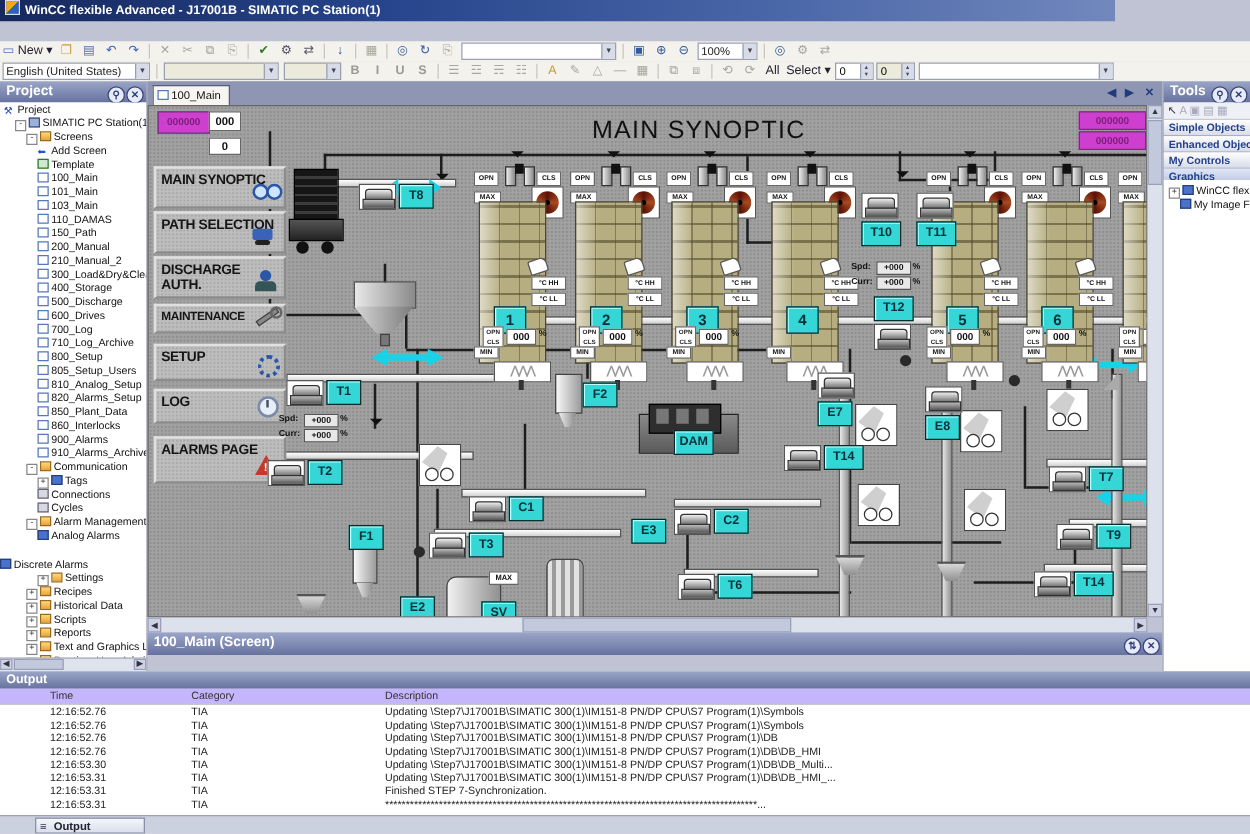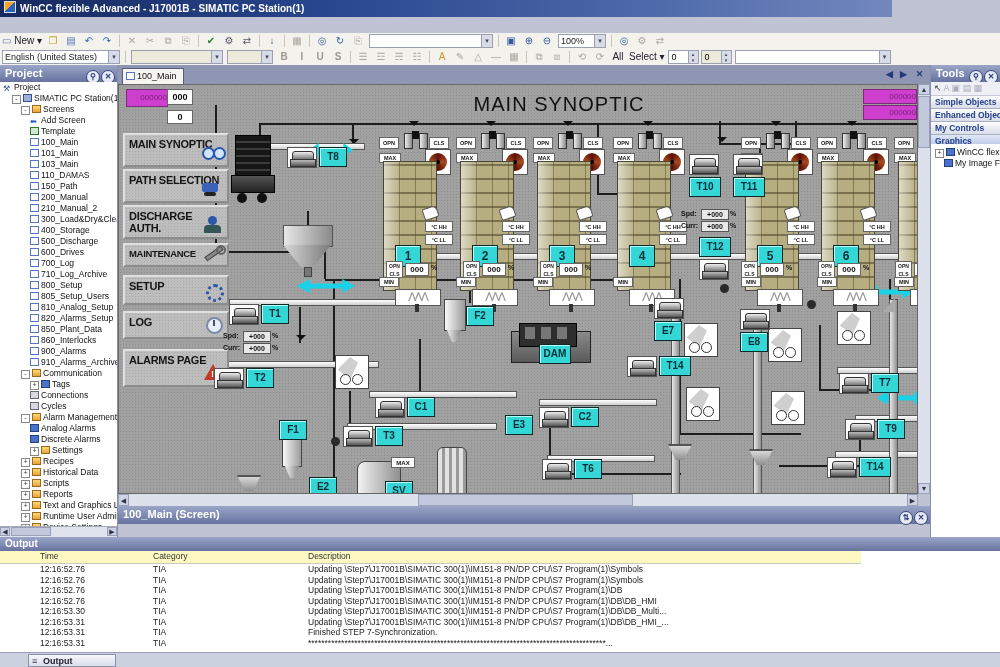--- a/index.html
+++ b/index.html
@@ -52,21 +52,21 @@
   
   .pipe{position:absolute;background:#1d1d1d}
   .node{position:absolute;width:9px;height:9px;border-radius:50%;background:#2a2a2a}
   .cbar{position:absolute;background:linear-gradient(180deg,#fff,#cfcfcf);border:1px solid #555;box-sizing:border-box}
   .ah{position:absolute;width:0;height:0;border:5px solid transparent;border-top-color:#111}
   .tag{position:absolute;background:#35d6d6;border:1px solid #0a2a2a;color:#04303a;font-weight:bold;font-size:10px;line-height:18px;height:20px;min-width:26px;text-align:center;box-sizing:border-box;box-shadow:inset 1px 1px 0 #bff}
   .motor{position:absolute;width:30px;height:21px;background:#fdfdfd;border:1px solid #555;box-sizing:border-box}
   .motor::before{content:"";position:absolute;left:4px;top:3px;width:20px;height:7px;background:linear-gradient(180deg,#eee,#777);border-radius:3px 3px 0 0;border:1px solid #333}
   .motor::after{content:"";position:absolute;left:2px;top:11px;width:24px;height:6px;background:linear-gradient(180deg,#bbb,#555);border:1px solid #333}
   .wbox{position:absolute;background:#fff;border:1px solid #666;color:#111;text-align:center;box-sizing:border-box;font-weight:bold}
-  .mgbox{position:absolute;background:#cf3fcf;border:1px solid #7c2a7c;color:#7a1f7a;font-size:8px;font-weight:normal;text-align:right}
+  .mgbox{position:absolute;background:#cf3fcf;border:1px solid #7c2a7c;color:#7a1f7a;font-size:8px;font-weight:bold;text-align:center}
   .cyarrow{position:absolute;height:14px;background:#19d2e8;clip-path:polygon(0 50%,22% 0,22% 32%,78% 32%,78% 0,100% 50%,78% 100%,78% 68%,22% 68%,22% 100%)}
   .navbtn{position:absolute;left:4px;width:106px;background-color:#bdbdbd;background-image:radial-gradient(#a9a9a9 1px,rgba(0,0,0,0) 1px);background-size:3px 3px;border:2px outset #e0e0e0;box-sizing:border-box;color:#151515;font-weight:bold;font-size:11px;line-height:12px;padding:3px 2px 0 4px;letter-spacing:-0.3px}
   .navbtn .nicon{position:absolute;right:3px;bottom:3px;width:22px;height:18px}
   .nicon-glasses::before,.nicon-glasses::after{content:"";position:absolute;width:9px;height:9px;border:2px solid #2b57a8;border-radius:50%;background:#cfe4ff;top:3px}
   .nicon-glasses::before{left:0}.nicon-glasses::after{left:11px}
   .nicon-truck::before{content:"";position:absolute;left:0;top:3px;width:16px;height:9px;background:#3a62b8;border-radius:2px}
   .nicon-truck::after{content:"";position:absolute;left:2px;top:12px;width:12px;height:4px;background:#222;border-radius:2px}
   .nicon-officer::before{content:"";position:absolute;left:6px;top:0;width:9px;height:9px;background:#2b57a8;border-radius:50%}
   .nicon-officer::after{content:"";position:absolute;left:2px;top:9px;width:17px;height:8px;background:#355;border-radius:4px 4px 0 0}
   .nicon-tools::before{content:"";position:absolute;left:2px;top:7px;width:18px;height:3px;background:#888;transform:rotate(-35deg);border:1px solid #444}
@@ -104,21 +104,21 @@
   #tools-toolbar{position:absolute;left:0;top:17px;width:69px;height:14px;background:#eef0f6;border-bottom:1px solid #c5c9d8;font-size:9px;line-height:13px;color:#334;padding-left:3px;box-sizing:border-box}
   .tsec{height:12px;background:linear-gradient(180deg,#fdfdfd,#d9dde9);border-bottom:1px solid #aab0c4;font-size:8.5px;font-weight:bold;color:#23418c;line-height:12px;padding-left:4px;white-space:nowrap;overflow:hidden}
   .tsec.active{background:linear-gradient(180deg,#dfe6f6,#b9c4e2)}
   #tools-tree{position:absolute;left:0;top:79px;width:69px;bottom:0;background:#fff;font-size:8.5px;color:#123;padding-top:3px;overflow:hidden}
   
   #props-header{position:absolute;left:0;top:441px;width:812px;height:18px}
   #props-sliver{position:absolute;left:0;top:459px;width:812px;height:13px;background:#a9b0c2}
   #props-tab{position:absolute;left:8px;top:1px;width:104px;height:11px;background:#fff;border:1px solid #889;font-size:8.5px;line-height:10px;color:#234;padding-left:4px;box-sizing:border-box;font-weight:bold}
   #props-strip{position:absolute;left:118px;top:1px;right:6px;height:11px;background:#e8ebf2;border:1px solid #99a}
   #output-panel{left:0;top:537px;width:1000px;height:115px;background:#fff}
-  #output-colhdr{position:absolute;left:0;top:14px;width:861px;height:12px;background:#fef9c3;border-bottom:1px solid #c8c8c4;font-size:8.5px;color:#333}
+  #output-colhdr{position:absolute;left:0;top:14px;width:1000px;height:12px;background:#c4b5fd;border-bottom:1px solid #c8c8c4;font-size:8.5px;color:#333}
   .oc1{position:absolute;left:40px}.oc2{position:absolute;left:153px}.oc3{position:absolute;left:308px}
   .orow{position:absolute;left:0;width:1000px;height:10.5px;font-size:8.5px;color:#222;line-height:10.5px;white-space:nowrap;overflow:hidden}
   #statusbar{left:0;top:652px;width:1000px;height:15px;background:#ccd1e0;border-top:1px solid #9aa0b8;box-sizing:border-box}
   #status-tab{position:absolute;left:28px;top:1px;width:88px;height:13px;background:linear-gradient(180deg,#f4f6fb,#d9dee9);border:1px solid #8a90a8;font-size:9px;font-weight:bold;color:#223;line-height:12px;padding-left:14px;box-sizing:border-box}
   #status-tab::before{content:"\2261";position:absolute;left:3px;top:0;color:#335;font-weight:bold}
 </style>
 </head>
 <body>
 
 <div id="app">
@@ -156,21 +156,21 @@
         <div class="trow" style="padding-left: 30px;"><span class="tico i-screen"></span><span>850_Plant_Data</span></div>
         <div class="trow" style="padding-left: 30px;"><span class="tico i-screen"></span><span>860_Interlocks</span></div>
         <div class="trow" style="padding-left: 30px;"><span class="tico i-screen"></span><span>900_Alarms</span></div>
         <div class="trow" style="padding-left: 30px;"><span class="tico i-screen"></span><span>910_Alarms_Archive</span></div>
         <div class="trow" style="padding-left: 21px;"><span class="texp">-</span><span class="tico i-folder"></span><span>Communication</span></div>
         <div class="trow" style="padding-left: 30px;"><span class="texp">+</span><span class="tico i-blue"></span><span>Tags</span></div>
         <div class="trow" style="padding-left: 30px;"><span class="tico i-gray"></span><span>Connections</span></div>
         <div class="trow" style="padding-left: 30px;"><span class="tico i-gray"></span><span>Cycles</span></div>
         <div class="trow" style="padding-left: 21px;"><span class="texp">-</span><span class="tico i-folder"></span><span>Alarm Management</span></div>
         <div class="trow" style="padding-left: 30px;"><span class="tico i-blue"></span><span>Analog Alarms</span></div>
-        <div class="trow" style="padding-left: 30px;"><span class="tico i-blue"></span><span>Discrete Alarms</span></div>
+        <div class="trow" style=" margin-top: 12px;"><span class="tico i-blue"></span><span>Discrete Alarms</span></div>
         <div class="trow" style="padding-left: 30px;"><span class="texp">+</span><span class="tico i-folder"></span><span>Settings</span></div>
         <div class="trow" style="padding-left: 21px;"><span class="texp">+</span><span class="tico i-folder"></span><span>Recipes</span></div>
         <div class="trow" style="padding-left: 21px;"><span class="texp">+</span><span class="tico i-folder"></span><span>Historical Data</span></div>
         <div class="trow" style="padding-left: 21px;"><span class="texp">+</span><span class="tico i-folder"></span><span>Scripts</span></div>
         <div class="trow" style="padding-left: 21px;"><span class="texp">+</span><span class="tico i-folder"></span><span>Reports</span></div>
         <div class="trow" style="padding-left: 21px;"><span class="texp">+</span><span class="tico i-folder"></span><span>Text and Graphics Lists</span></div>
         <div class="trow" style="padding-left: 21px;"><span class="texp">+</span><span class="tico i-folder"></span><span>Runtime User Administration</span></div>
         <div class="trow" style="padding-left: 21px;"><span class="texp">+</span><span class="tico i-folder"></span><span>Device Settings</span></div>
       </div>
     <div id="tree-hscroll">
@@ -496,21 +496,21 @@
         <div class="motor" style="left: 535px; top: 213px; width: 30px; height: 21px; position: absolute;"></div>
         <div class="tag" style="left: 621px; top: 247px; width: 28px; height: 20px; position: absolute;">E8</div>
         <div class="motor" style="left: 621px; top: 224px; width: 30px; height: 21px; position: absolute;"></div>
         <div class="tag" style="left: 752px; top: 288px; width: 28px; height: 20px; position: absolute;">T7</div>
         <div class="motor" style="left: 720px; top: 288px; width: 30px; height: 21px; position: absolute;"></div>
         <div class="tag" style="left: 288px; top: 312px; width: 28px; height: 20px; position: absolute;">C1</div>
         <div class="motor" style="left: 256px; top: 312px; width: 30px; height: 21px; position: absolute;"></div>
         <div class="tag" style="left: 256px; top: 341px; width: 28px; height: 20px; position: absolute;">T3</div>
         <div class="motor" style="left: 224px; top: 341px; width: 30px; height: 21px; position: absolute;"></div>
         <div class="tag" style="left: 160px; top: 335px; width: 28px; height: 20px; position: absolute;">F1</div>
-        <div class="tag" style="left: 190px; top: 392px; width: 28px; height: 20px; position: absolute;">E2</div>
+        <div class="tag" style="left: 201px; top: 392px; width: 28px; height: 20px; position: absolute;">E2</div>
         <div class="tag" style="left: 250px; top: 396px; width: 28px; height: 20px; position: absolute; margin-left: 16px;">SV</div>
         <div class="tag" style="left: 386px; top: 330px; width: 28px; height: 20px; position: absolute;">E3</div>
         <div class="tag" style="left: 452px; top: 322px; width: 28px; height: 20px; position: absolute;">C2</div>
         <div class="motor" style="left: 420px; top: 322px; width: 30px; height: 21px; position: absolute;"></div>
         <div class="tag" style="left: 455px; top: 374px; width: 28px; height: 20px; position: absolute;">T6</div>
         <div class="motor" style="left: 423px; top: 374px; width: 30px; height: 21px; position: absolute;"></div>
         <div class="tag" style="left: 758px; top: 334px; width: 28px; height: 20px; position: absolute;">T9</div>
         <div class="motor" style="left: 726px; top: 334px; width: 30px; height: 21px; position: absolute;"></div>
         <div class="tag" style="left: 740px; top: 372px; width: 32px; height: 20px; position: absolute;">T14</div>
         <div class="motor" style="left: 708px; top: 372px; width: 30px; height: 21px; position: absolute;"></div>

